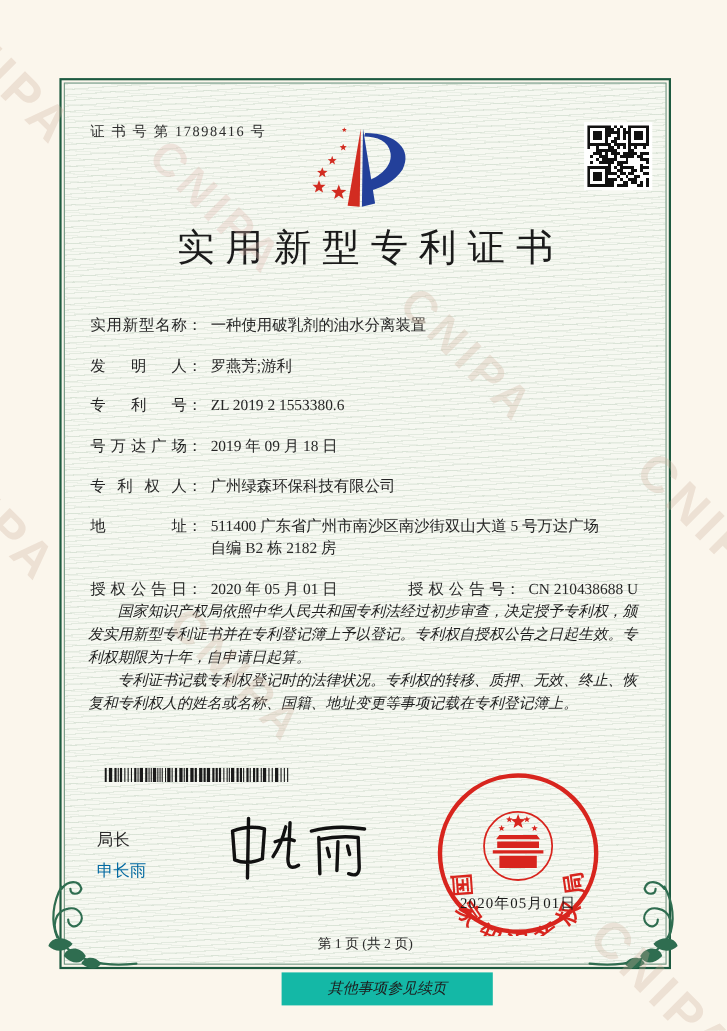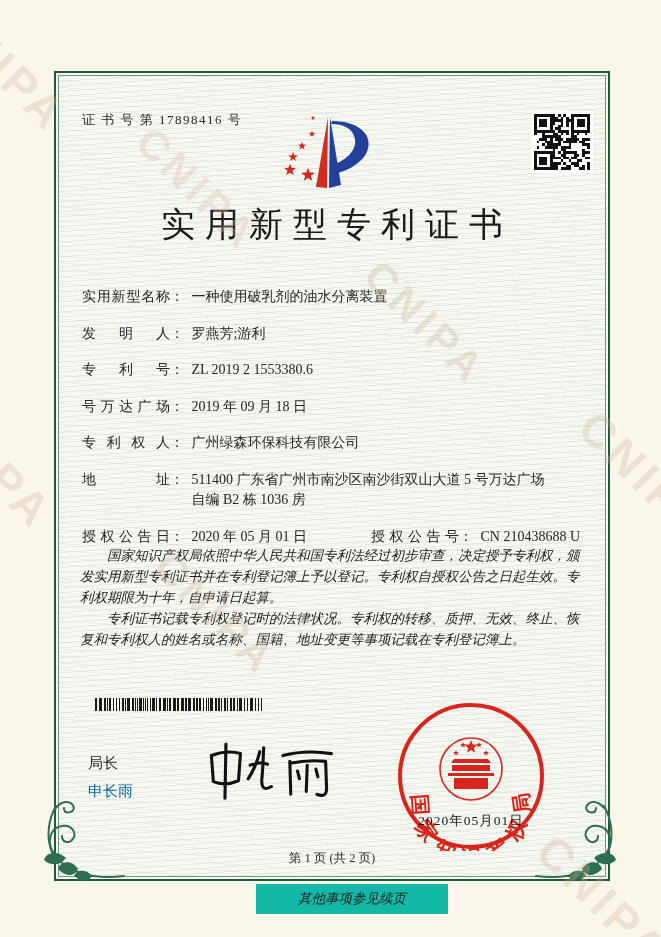--- a/index.html
+++ b/index.html
@@ -381,21 +381,21 @@
       <span class="fval">2019 年 09 月 18 日</span>
     </div>
     <div class="frow">
       <span class="flabel">专利权人</span><span class="fcolon">：</span>
       <span class="fval">广州绿森环保科技有限公司</span>
     </div>
     <div class="frow">
       <span class="flabel">地址</span><span class="fcolon">：</span>
       <span class="fval addr-val">
         <span style="display:block">511400 广东省广州市南沙区南沙街双山大道 5 号万达广场</span>
-        <span style="display:block">自编 B2 栋 1036 房</span>
+        <span style="display:block">自编 B2 栋 2182 房</span>
       </span>
     </div>
     <div class="frow grant-row">
       <span class="grant-left">
         <span class="flabel">授权公告日</span><span class="fcolon">：</span>
         <span class="fval">2020 年 05 月 01 日</span>
       </span>
       <span>
         <span class="flabel">授权公告号</span><span class="fcolon">：</span>
         <span class="fval">CN 210438688 U</span>

